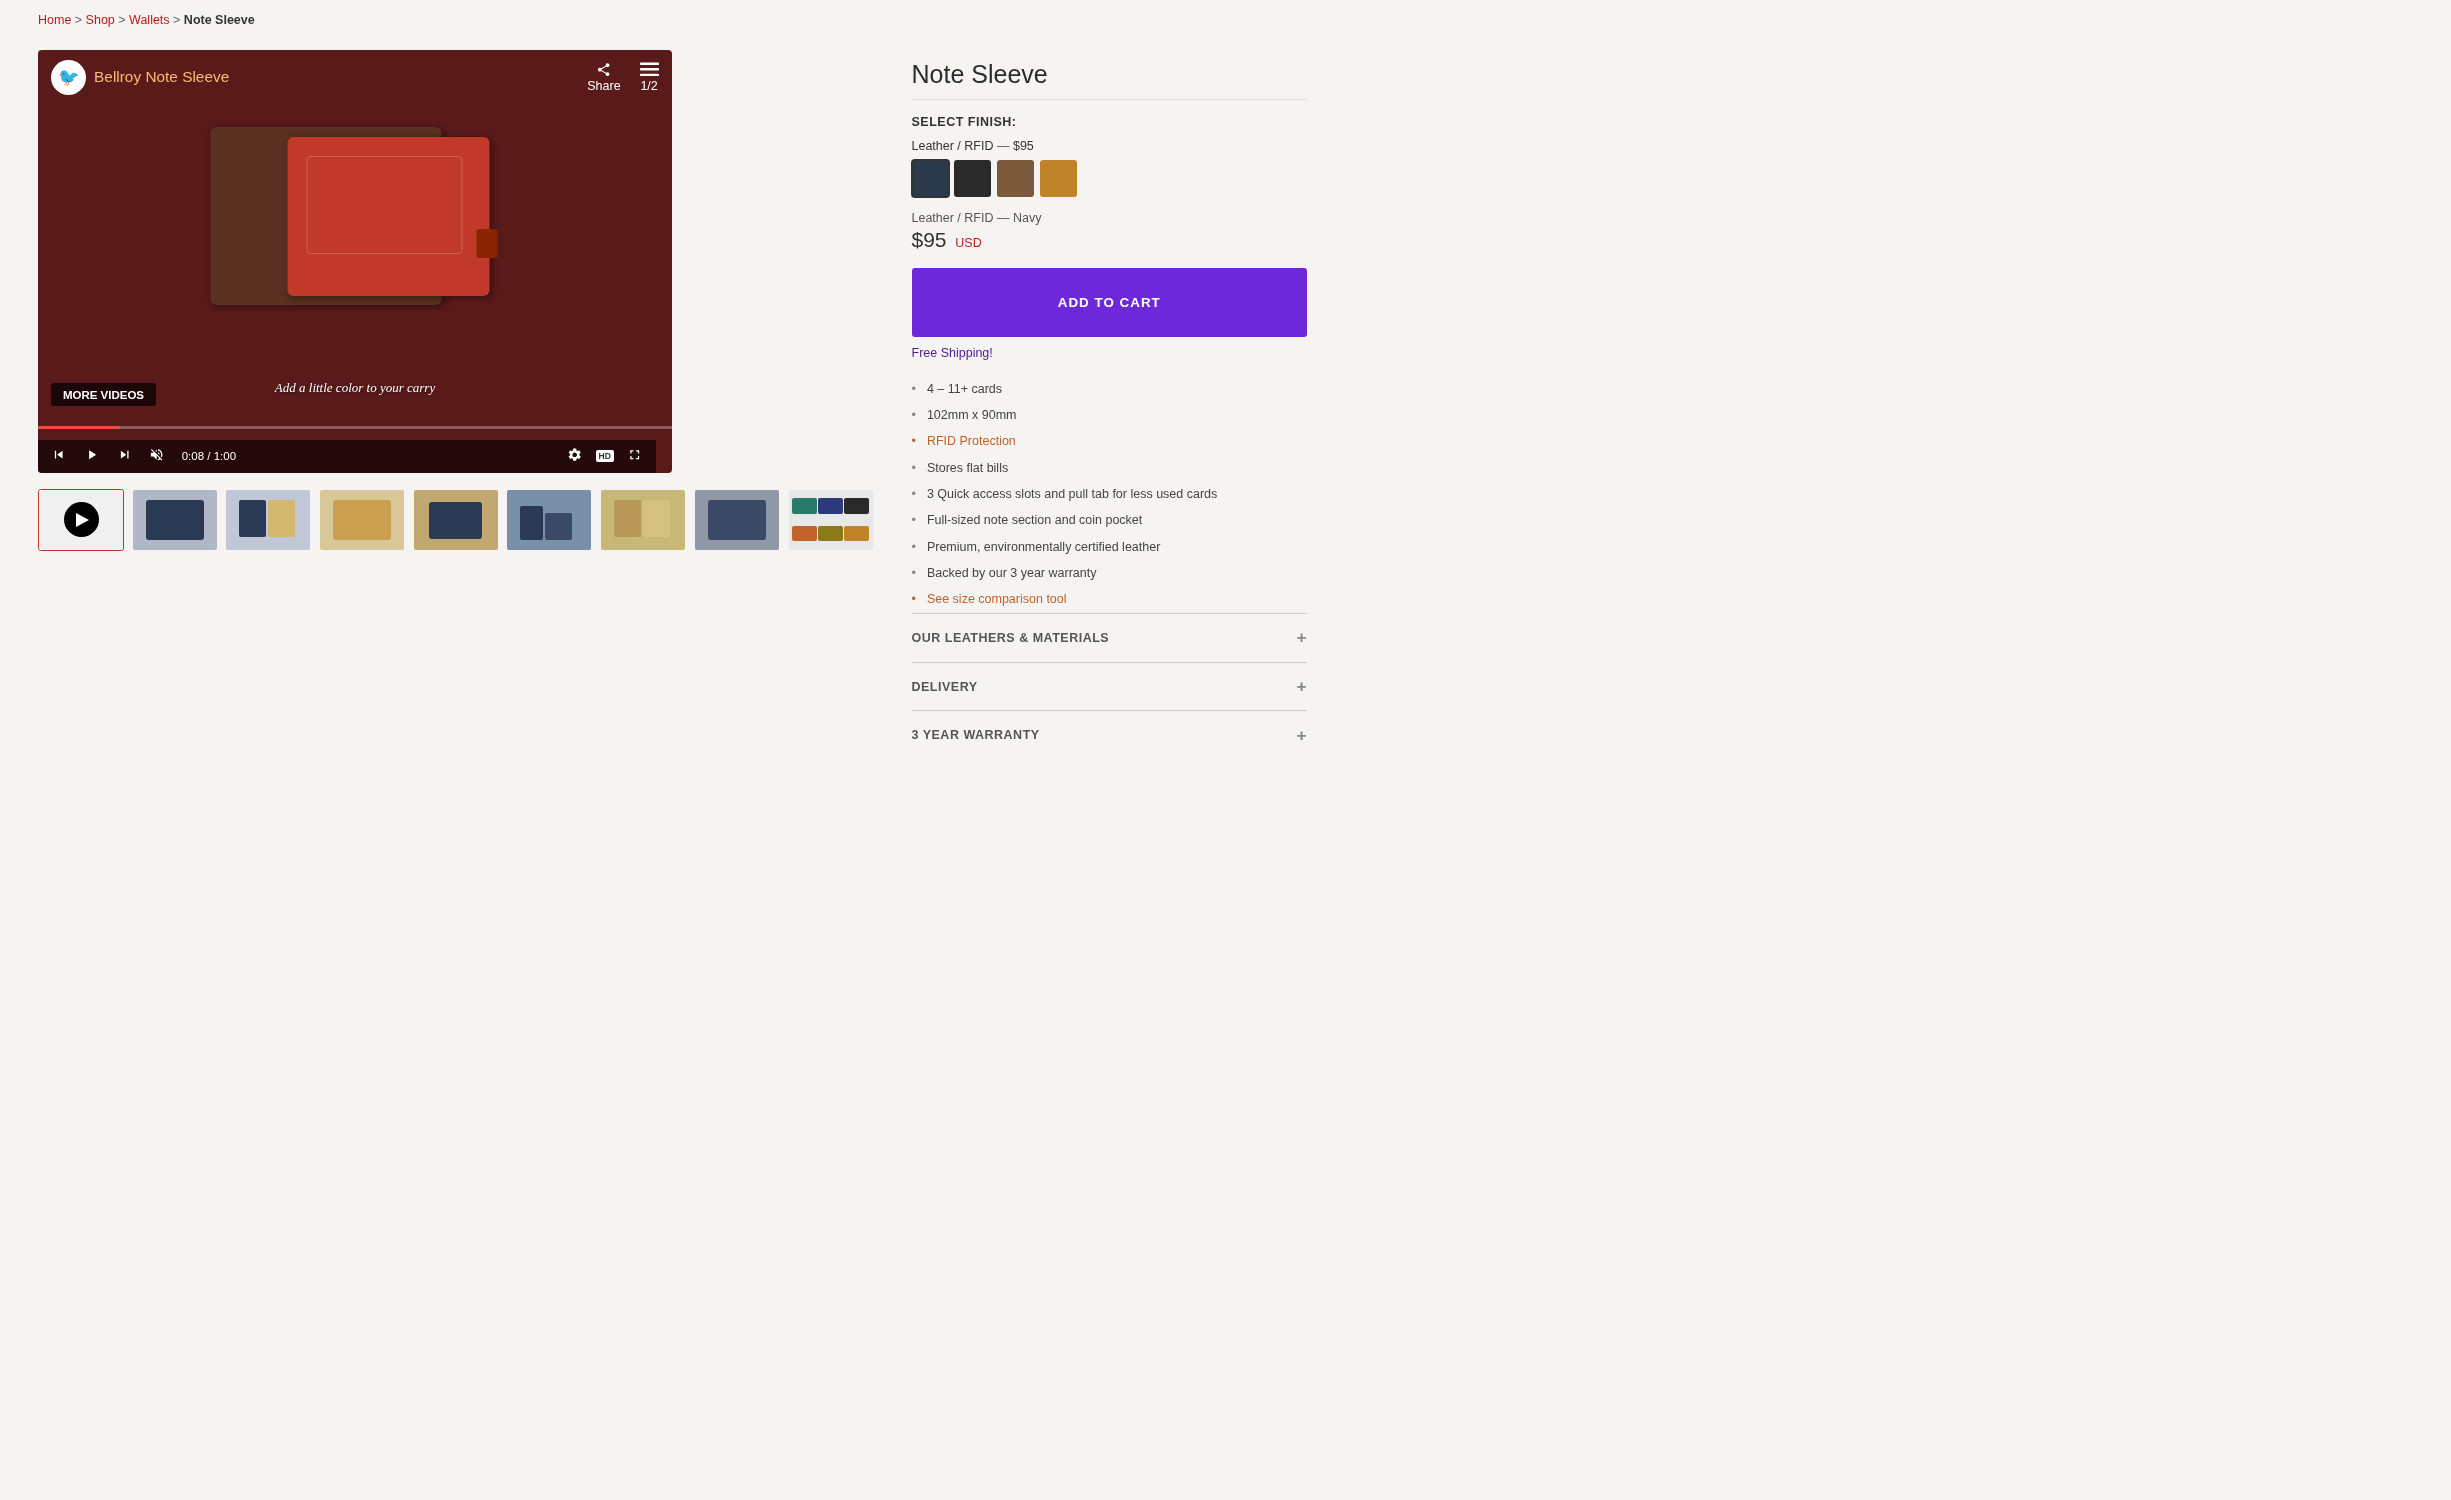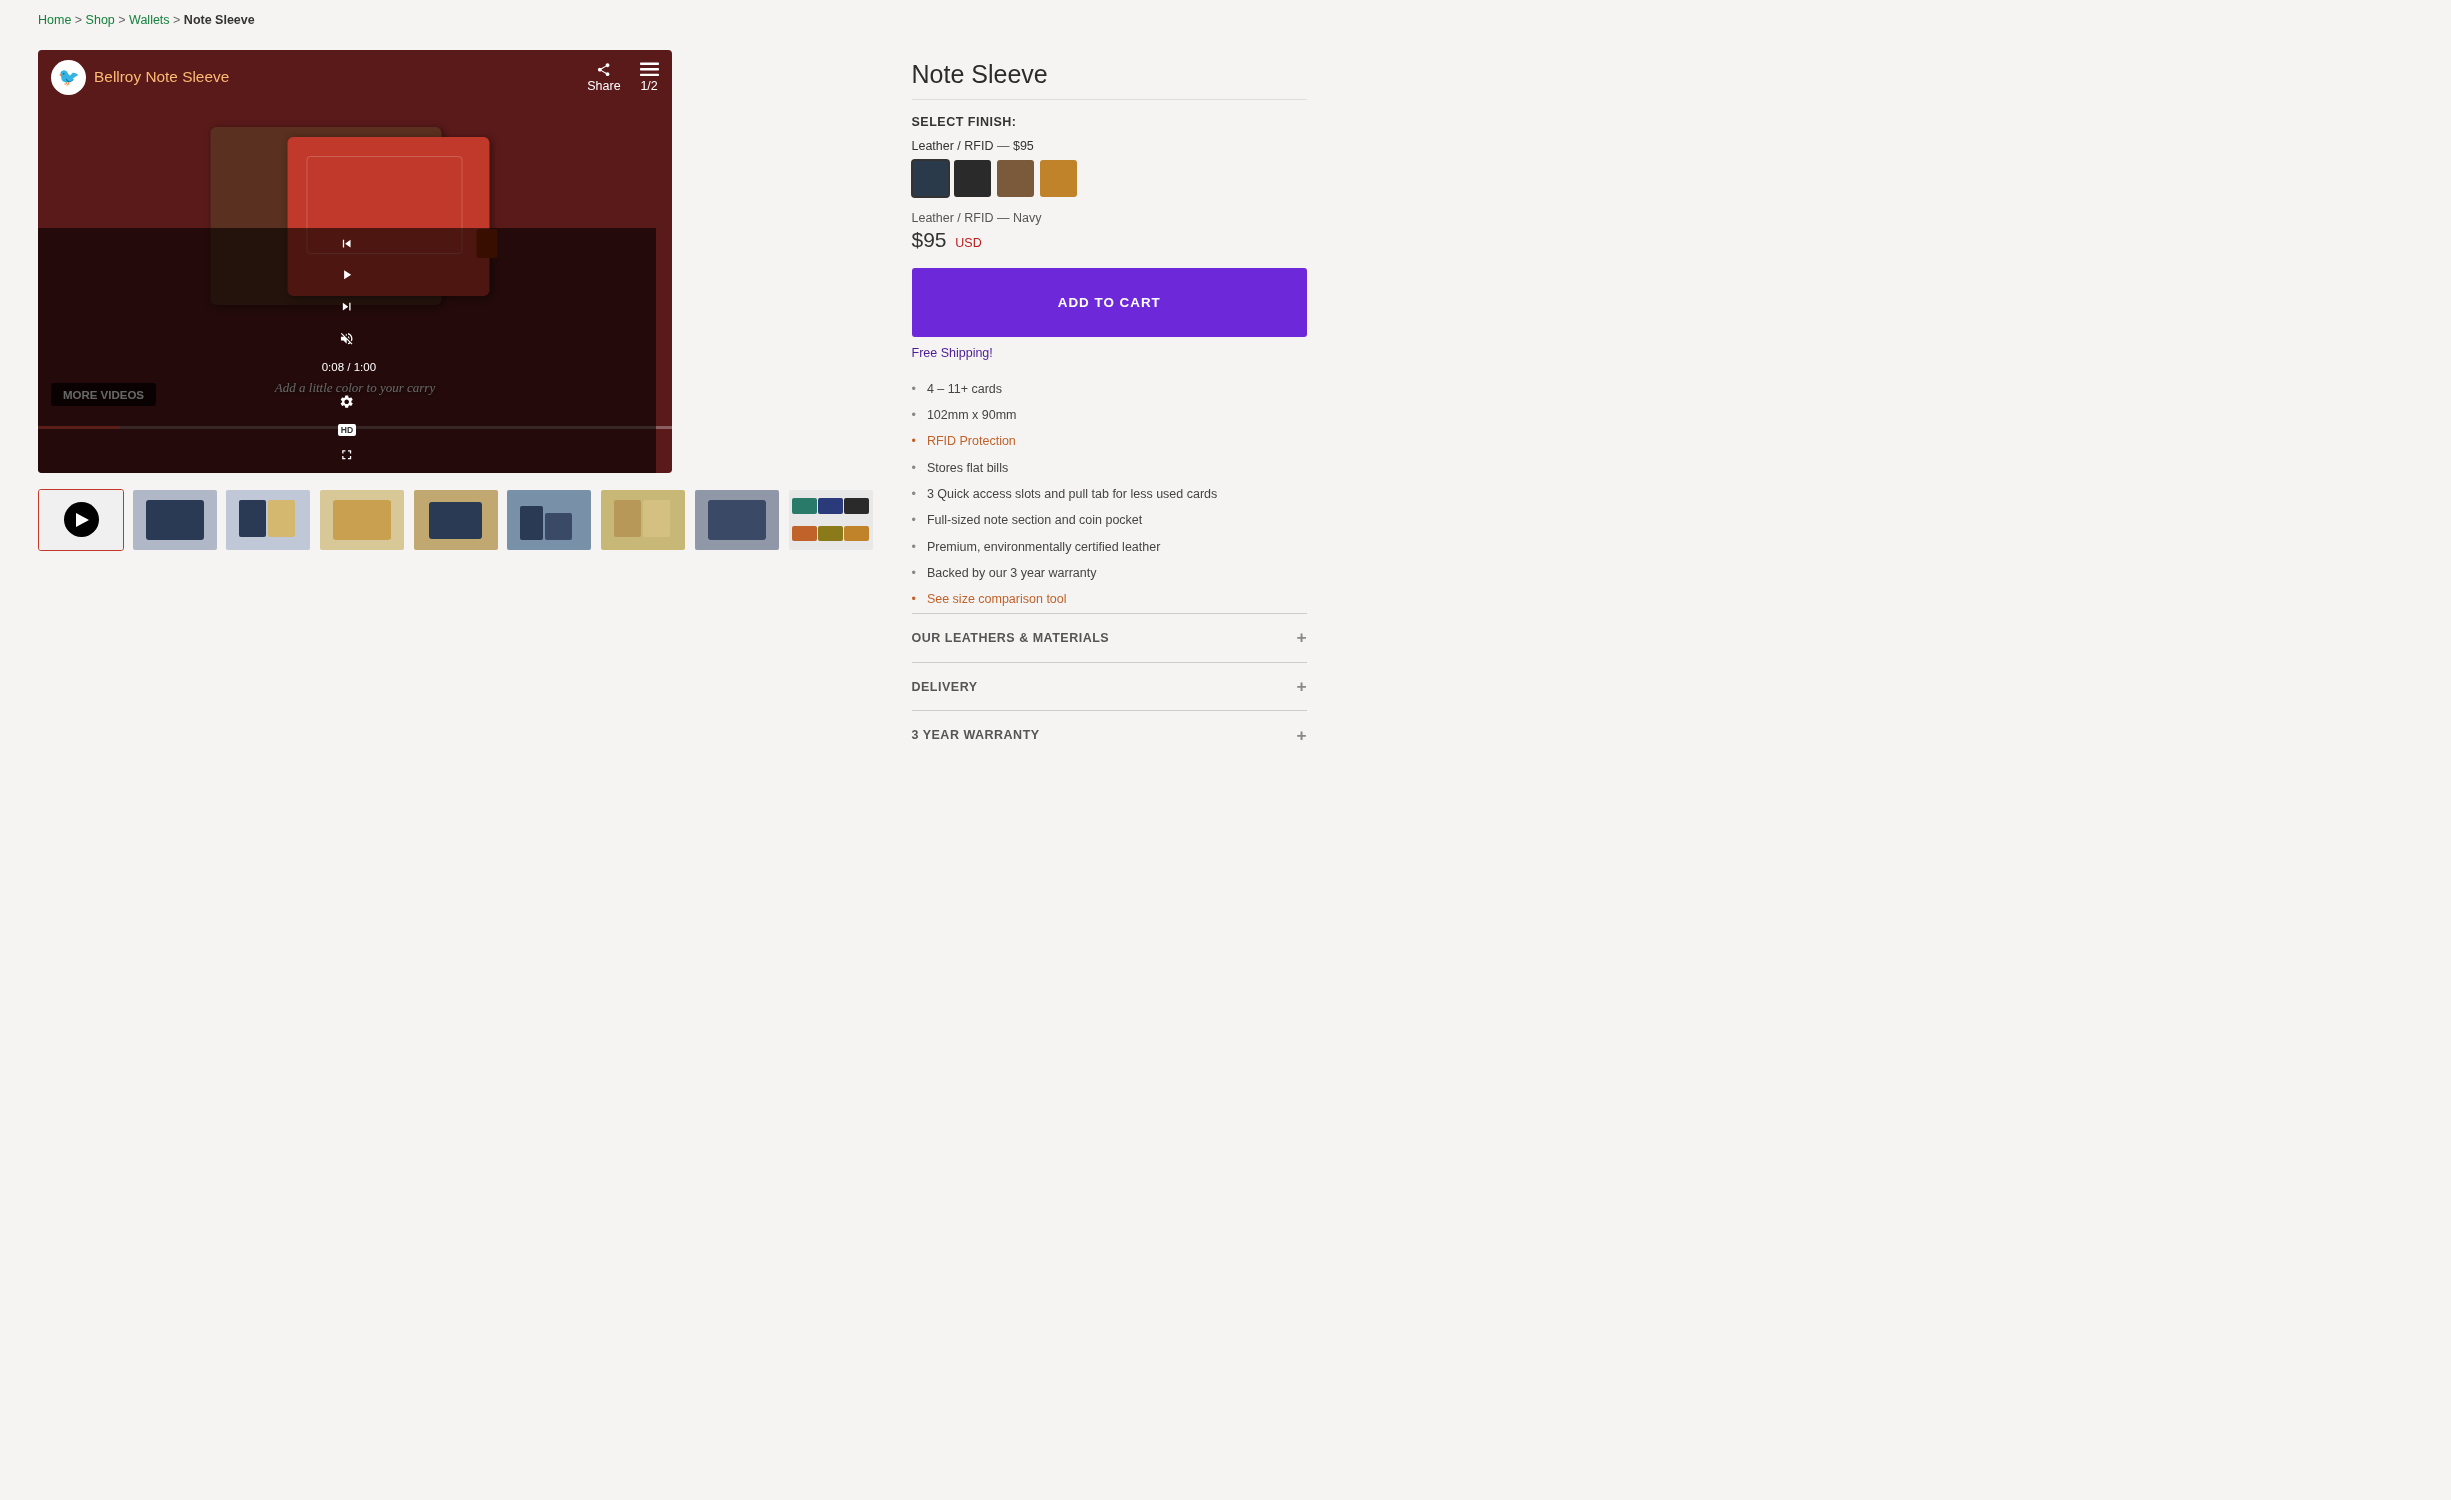--- a/index.html
+++ b/index.html
@@ -8,21 +8,21 @@
       background: #f5f4f2;
       color: #333;
       font-size: 13.4px;
     }
 
     .breadcrumb {
       padding: 13.4px 38px;
       font-size: 12.5px;
       color: #666;
     }
-    .breadcrumb a { color: #15803d; text-decoration: none; }
+    .breadcrumb a { color: #b91c1c; text-decoration: none; }
     .breadcrumb .current { font-weight: bold; color: #333; }
 
     .page-layout {
       display: flex;
       gap: 38px;
       padding: 9.6px 38px 38px 38px;
       max-width: 1345px;
     }
 
     
@@ -184,21 +184,20 @@
 
     .video-controls-bar {
       position: absolute;
       bottom: 0; left: 0; right: 16px;
       background: rgba(0,0,0,0.6);
       display: flex;
       align-items: center;
       padding: 5.8px 9.6px;
       gap: 9.6px;
       color: white;
-      flex-direction: column;
     }
 
     .ctrl-btn {
       background: none;
       border: none;
       color: white;
       cursor: pointer;
       font-size: 13.4px;
       padding: 1.9px 3.8px;
     }

